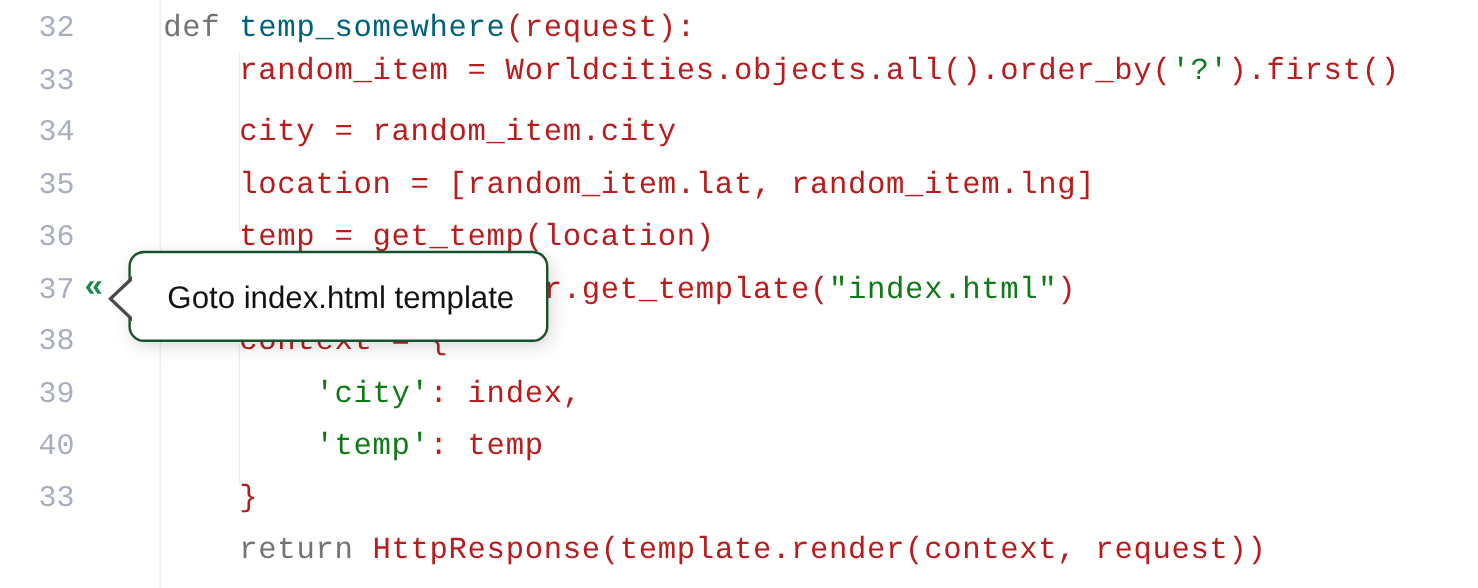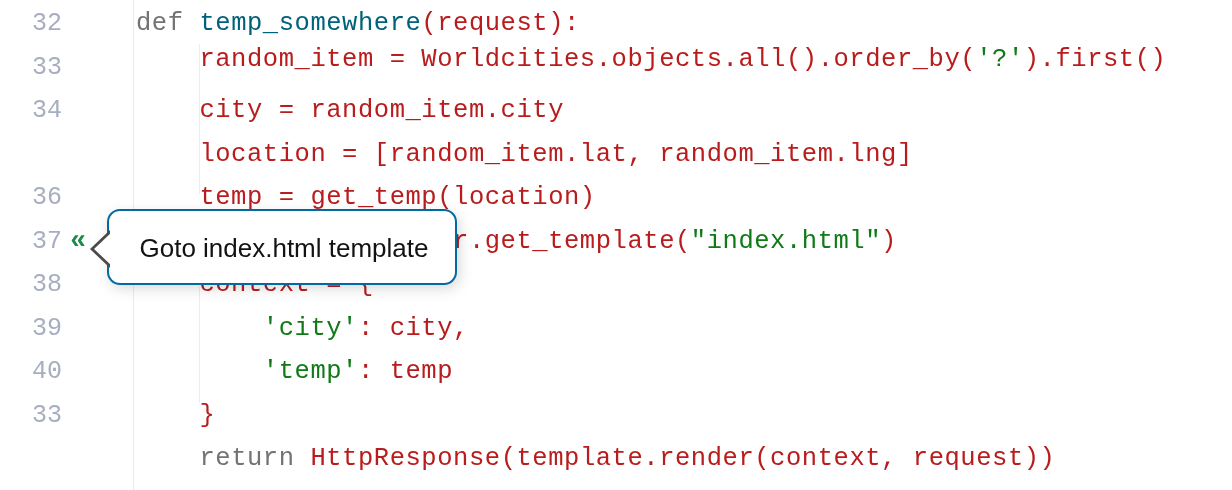--- a/index.html
+++ b/index.html
@@ -120,21 +120,21 @@
     filter: blur(7px);
   }
   #tooltip-box {
     position: absolute;
     left: 0;
     top: 0;
     width: 350px;
     height: 76px;
     box-sizing: border-box;
     background: #ffffff;
-    border: 2px solid #0369a1;
+    border: 2px solid #14532d;
     border-radius: 13px;
   }
   #tooltip-text {
     position: absolute;
     left: 0;
     top: 0;
     width: 350px;
     height: 76px;
     line-height: 74px;
     text-align: center;
@@ -173,20 +173,23 @@
   <div id="gutter">
       <div class="gutter-row" style="top: 2px;">
         <div class="line-no">32</div>
       </div>
       <div class="gutter-row" style="top: 45.5px;">
         <div class="line-no">33</div>
       </div>
       <div class="gutter-row" style="top: 89px;">
         <div class="line-no">34</div>
       </div>
+      <div class="gutter-row" style="top: 132.5px;">
+        <div class="line-no">35</div>
+      </div>
       <div class="gutter-row" style="top: 176px;">
         <div class="line-no">36</div>
       </div>
       <div class="gutter-row" style="top: 219.5px;">
         <div class="line-no">37</div>
         <div class="gutter-marker" style="color: rgb(27, 138, 75);">«</div>
       </div>
       <div class="gutter-row" style="top: 263px;">
         <div class="line-no">38</div>
       </div>
@@ -206,21 +209,21 @@
   <div class="indent-guide" style="left:199px; top:44px; height:150px;"></div>
 
   <div id="code">
       <div class="code-row" style="top: 2px; left: 2px;"><span class="kw">def </span><span class="fname">temp_somewhere</span><span class="plain">(request):</span></div>
       <div class="code-row" style="top: 38px; left: 2px;"><span class="plain">    random_item = Worldcities.objects.all().order_by(</span><span class="str">'?'</span><span class="plain">).first()</span></div>
       <div class="code-row" style="top: 89px; left: 2px;"><span class="plain">    city = random_item.city</span></div>
       <div class="code-row" style="top: 132.5px; left: 2px;"><span class="plain">    location = [random_item.lat, random_item.lng]</span></div>
       <div class="code-row" style="top: 176px; left: 2px;"><span class="plain">    temp = get_temp(location)</span></div>
       <div class="code-row" style="top: 219.5px; left: 2px;"><span class="plain">    template = loader.get_template(</span><span class="str">"index.html"</span><span class="plain">)</span></div>
       <div class="code-row" style="top: 263px; left: 2px;"><span class="plain">    context = {</span></div>
-      <div class="code-row" style="top: 306.5px; left: 2px;"><span class="plain">        </span><span class="str">'city'</span><span class="plain">: city,</span></div>
+      <div class="code-row" style="top: 306.5px; left: 2px;"><span class="plain">        </span><span class="str">'city'</span><span class="plain">: index,</span></div>
       <div class="code-row" style="top: 350px; left: 2px;"><span class="plain">        </span><span class="str">'temp'</span><span class="plain">: temp</span></div>
       <div class="code-row" style="top: 393.5px; left: 2px;"><span class="plain">    }</span></div>
       <div class="code-row" style="top: 437px; left: 2px;"><span class="plain">    </span><span class="kw">return</span><span class="plain"> HttpResponse(template.render(context, request))</span></div>
     </div>
 
   <div id="tooltip-wrap">
     <div id="tooltip-shadow"></div>
     <div id="tooltip-box">
       <div id="tooltip-arrow-outer"></div>
       <div id="tooltip-arrow-inner"></div>

